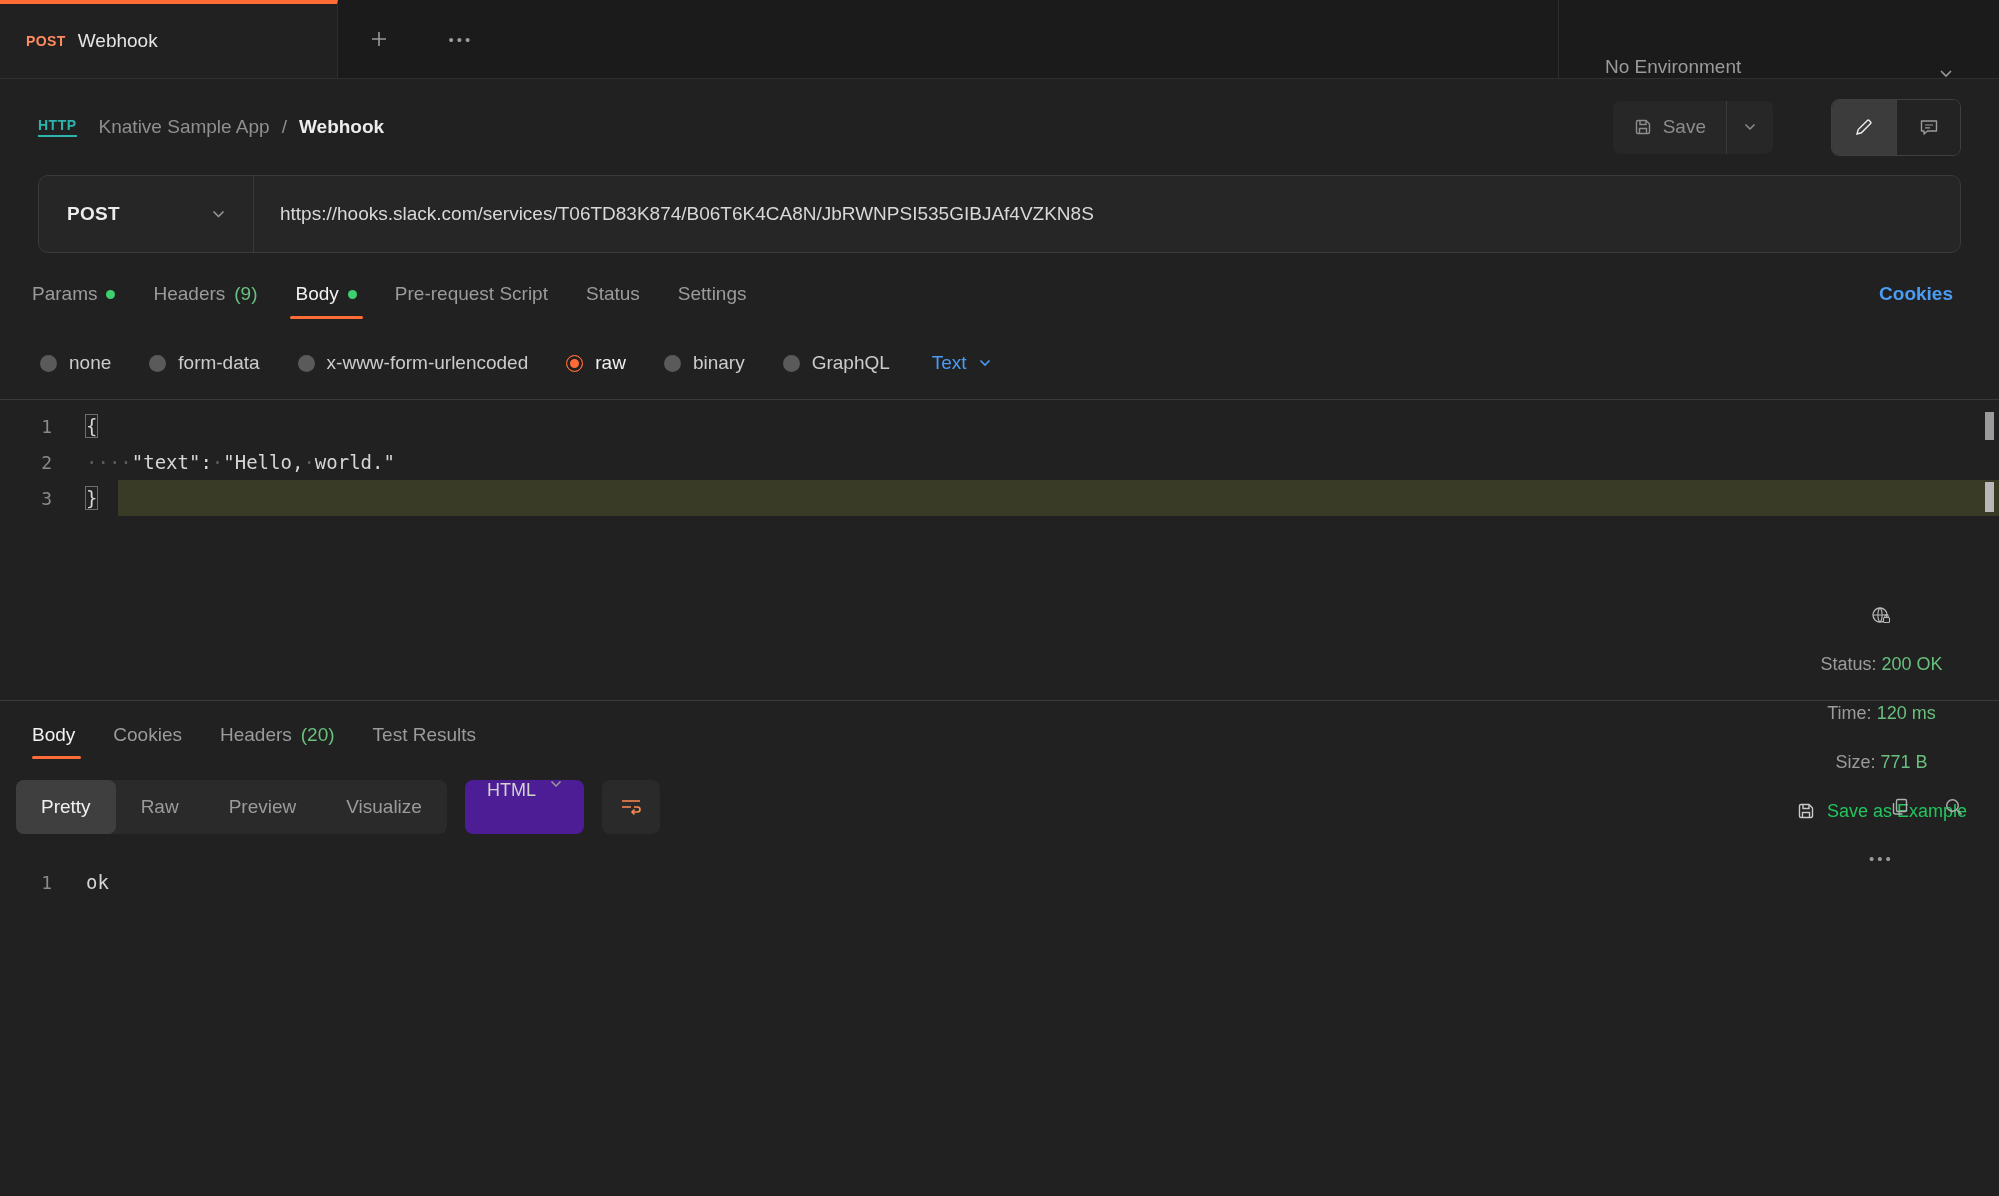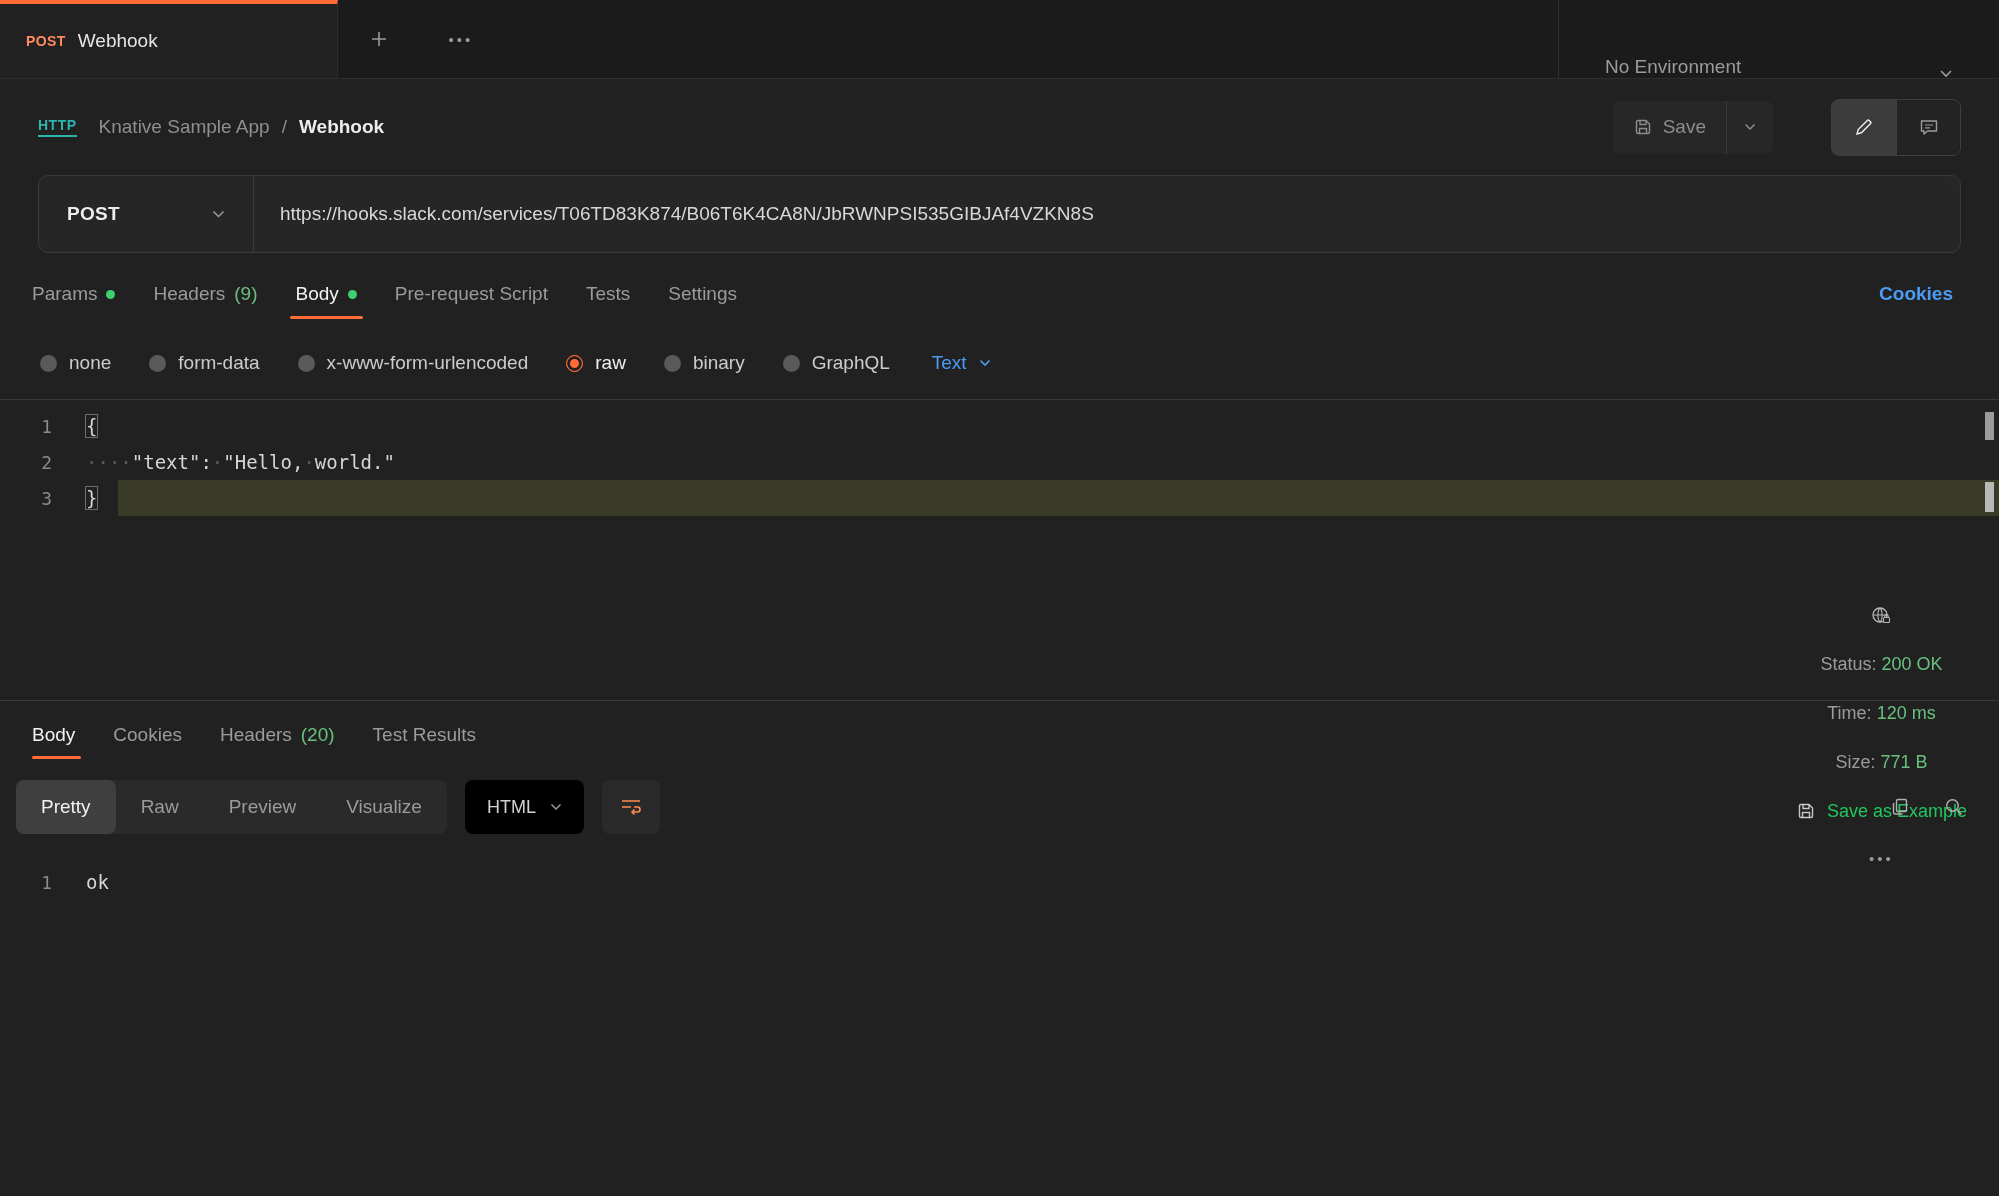--- a/index.html
+++ b/index.html
@@ -84,21 +84,21 @@
   .resp-meta { margin-left:auto; display:flex; align-items:center; gap:28px;flex-direction:column; }
   .meta-item { font-size:18px; color:#9b9b9b; white-space:nowrap; }
   .meta-item .val { color:#69c07e; }
   .save-example { display:flex; align-items:center; gap:11px; color:#22c55e; font-size:18px; cursor:pointer; }
 
   
   .resp-toolbar { display:flex; align-items:center; padding:0 16px; height:72px; margin-top:4px; }
   .seg-group { display:flex; background:#2a2a2a; border-radius:8px; height:54px; }
   .seg { display:flex; align-items:center; padding:0 25px; color:#9b9b9b; font-size:19px; cursor:pointer; border-radius:8px; }
   .seg.active { background:#3f3f3f; color:#f0f0f0; }
-  .fmt-select { margin-left:18px; height:54px; background:#000000; border-radius:8px; display:flex; align-items:center; gap:14px; padding:0 22px; color:#d2d2d2; font-size:18px; cursor:pointer; }
+  .fmt-select { margin-left:18px; height:54px; background:#4c1d95; border-radius:8px; display:flex; align-items:flex-start; gap:14px; padding:0 22px; color:#d2d2d2; font-size:18px; cursor:pointer; }
   .wrap-btn { margin-left:18px; width:58px; height:54px; background:#2a2a2a; border-radius:8px; display:flex; align-items:center; justify-content:center; cursor:pointer; }
   .tool-icons { margin-left:auto; display:flex; align-items:center; gap:32px; padding-right:18px; }
   .tool-icons > div { cursor:pointer; }
 
   
   .resp-body { padding-top:22px; font-family:"DejaVu Sans Mono", monospace; font-size:19px; }
   .rline { display:flex; align-items:center; height:34px; }
 </style>
 </head>
 <body>
@@ -185,21 +185,21 @@
       <span class="count">(9)</span>
     </div>
     <div class="rtab active">
       <span>Body</span>
       <span class="dot"></span>
     </div>
     <div class="rtab">
       <span>Pre-request Script</span>
     </div>
     <div class="rtab">
-      <span>Tests</span>
+      <span>Status</span>
     </div>
     <div class="rtab">
       <span>Settings</span>
     </div>
     <span class="cookies-link">Cookies</span>
   </div>
 
 <div class="body-opts">
 
 <div class="opt">

